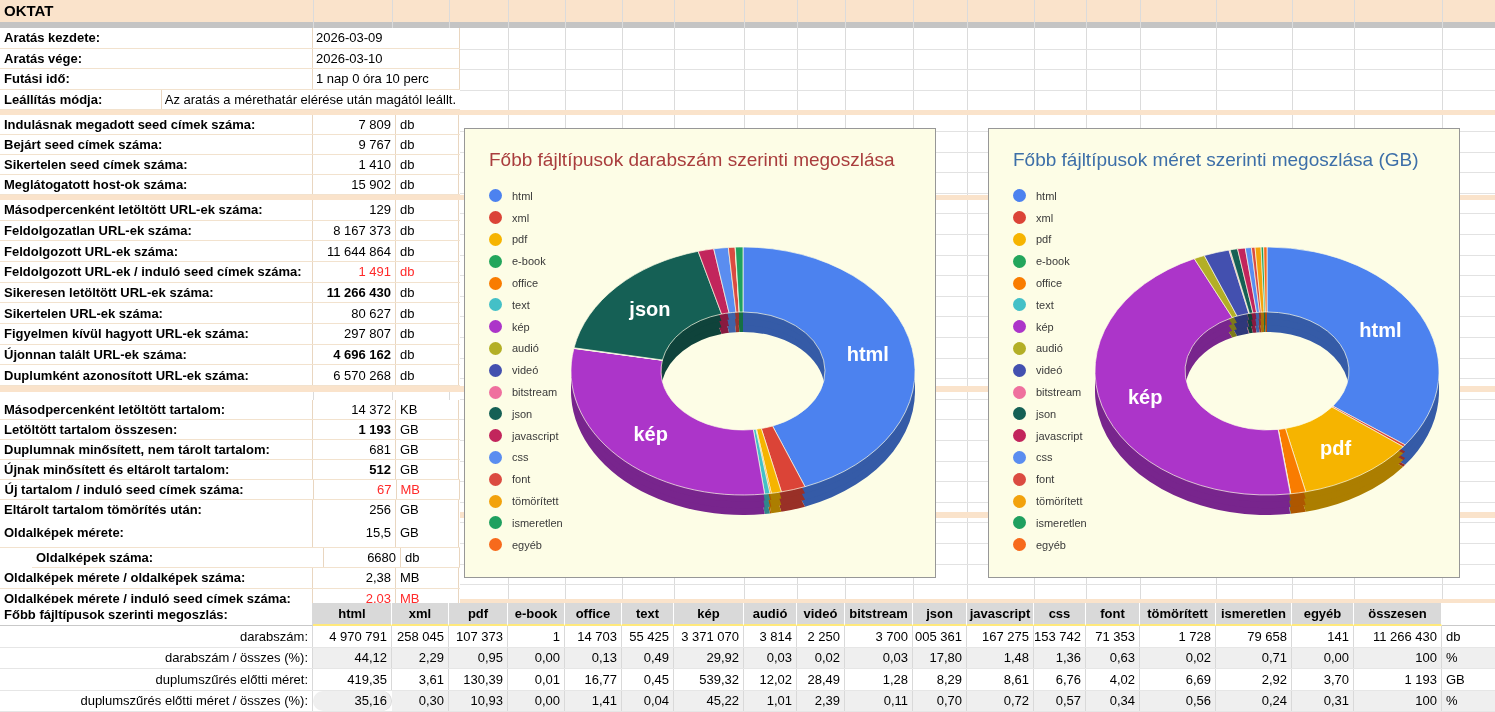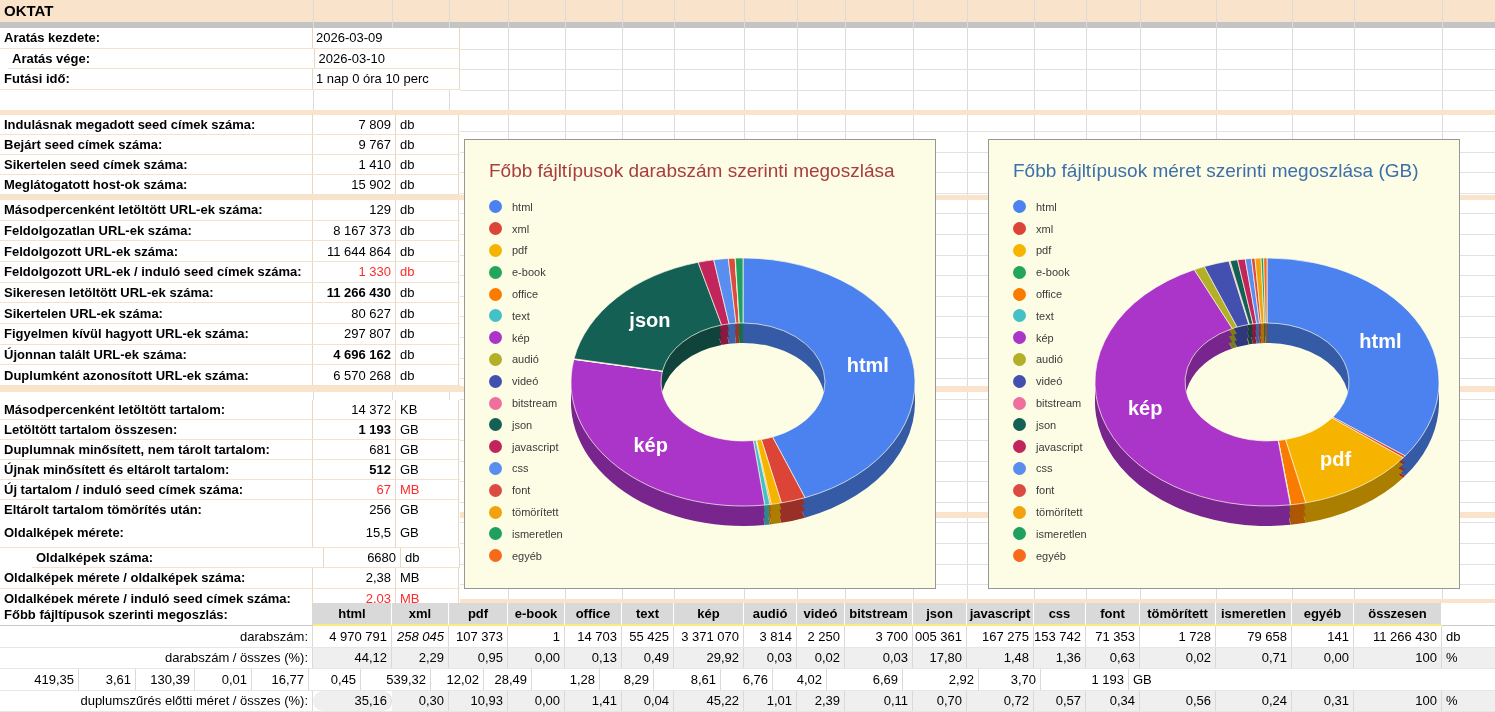--- a/index.html
+++ b/index.html
@@ -23,21 +23,21 @@
   .srow{display:flex;background:#FFFFFF;border-bottom:1px solid #F2E2CE;box-sizing:border-box;}
   .scell{box-sizing:border-box;overflow:visible;white-space:nowrap;display:flex;align-items:center;}
   .slabel{width:313px;font-weight:bold;padding-left:4px;border-right:1px solid #E9D6C0;}
   .sval{width:82px;justify-content:flex-end;padding-right:4px;}
   .sval.merged{width:147px;justify-content:flex-start;padding-left:3px;border-right:1px solid #E9D6C0;}
   .sval.wide{width:auto;flex:0 0 auto;justify-content:flex-start;padding-left:3px;border-right:none;}
   .sunit{width:64px;padding-left:4px;border-left:1px solid #E9D6C0;border-right:1px solid #E9D6C0;}
   .boldv{font-weight:bold;}
   .redv{color:#FF2A2A;}
   
-  .panel{position:absolute;top:139px;width:472px;height:450px;background:#FDFDE6;border:1px solid #979797;box-sizing:border-box;}
+  .panel{position:absolute;top:128px;width:472px;height:450px;background:#FDFDE6;border:1px solid #979797;box-sizing:border-box;}
   .ptitle{position:absolute;left:24px;top:20px;font-size:19px;white-space:nowrap;}
   .legend{position:absolute;left:24px;top:56px;}
   .litem{display:flex;align-items:center;height:21.8px;}
   .ldot{width:13px;height:13px;border-radius:50%;margin-right:10px;flex:0 0 13px;}
   .ltxt{font-size:11px;color:#3A3A3A;}
   .psvg{position:absolute;left:0;top:0;}
   
   #btable{position:absolute;left:0;top:603px;width:1495px;background:#fff;}
   .brow{display:flex;box-sizing:border-box;}
   .bcell{box-sizing:border-box;white-space:nowrap;overflow:hidden;display:flex;align-items:center;border-right:1px solid #D9D9D9;}
@@ -114,28 +114,32 @@
       <div class="band" style="top: 386px; height: 6px;"></div>
       <div class="band" style="top: 512px; height: 6px;"></div>
       <div class="band" style="top: 599px; height: 4px;"></div>
     </div>
   <div id="stats">
       <div class="sgroup" style="top: 28px;">
         <div class="srow" style="height: 20.5px;">
           <div class="scell slabel">Aratás kezdete:</div>
           <div class="scell sval merged">2026-03-09</div>
         </div>
-        <div class="srow" style="height: 20.5px; margin-left: 8px;">
+        <div class="srow" style="height: 20.5px;">
           <div class="scell slabel">Aratás vége:</div>
           <div class="scell sval merged">2026-03-10</div>
         </div>
         <div class="srow" style="height: 20.5px;">
           <div class="scell slabel">Futási idő:</div>
           <div class="scell sval merged">1 nap 0 óra 10 perc</div>
         </div>
+        <div class="srow" style="height: 20.5px;">
+          <div class="scell slabel">Leállítás módja:</div>
+          <div class="scell sval merged wide">Az aratás a mérethatár elérése után magától leállt.</div>
+        </div>
       </div>
       <div class="sgroup" style="top: 115px;">
         <div class="srow" style="height: 20px;">
           <div class="scell slabel">Indulásnak megadott seed címek száma:</div>
           <div class="scell sval">7 809</div>
           <div class="scell sunit">db</div>
         </div>
         <div class="srow" style="height: 20px;">
           <div class="scell slabel">Bejárt seed címek száma:</div>
           <div class="scell sval">9 767</div>
@@ -163,21 +167,21 @@
           <div class="scell sval">8 167 373</div>
           <div class="scell sunit">db</div>
         </div>
         <div class="srow" style="height: 20.666px;">
           <div class="scell slabel">Feldolgozott URL-ek száma:</div>
           <div class="scell sval">11 644 864</div>
           <div class="scell sunit">db</div>
         </div>
         <div class="srow" style="height: 20.666px;">
           <div class="scell slabel">Feldolgozott URL-ek / induló seed címek száma:</div>
-          <div class="scell sval redv">1 330</div>
+          <div class="scell sval redv">1 491</div>
           <div class="scell sunit redv">db</div>
         </div>
         <div class="srow" style="height: 20.666px;">
           <div class="scell slabel">Sikeresen letöltött URL-ek száma:</div>
           <div class="scell sval boldv">11 266 430</div>
           <div class="scell sunit">db</div>
         </div>
         <div class="srow" style="height: 20.666px;">
           <div class="scell slabel">Sikertelen URL-ek száma:</div>
           <div class="scell sval">80 627</div>
@@ -213,21 +217,21 @@
         <div class="srow" style="height: 20px;">
           <div class="scell slabel">Duplumnak minősített, nem tárolt tartalom:</div>
           <div class="scell sval">681</div>
           <div class="scell sunit">GB</div>
         </div>
         <div class="srow" style="height: 20px;">
           <div class="scell slabel">Újnak minősített és eltárolt tartalom:</div>
           <div class="scell sval boldv">512</div>
           <div class="scell sunit">GB</div>
         </div>
-        <div class="srow" style="height: 20px;">
+        <div class="srow" style="height: 20px; justify-content: center;">
           <div class="scell slabel">Új tartalom / induló seed címek száma:</div>
           <div class="scell sval redv">67</div>
           <div class="scell sunit redv">MB</div>
         </div>
         <div class="srow" style="height: 20px;">
           <div class="scell slabel">Eltárolt tartalom tömörítés után:</div>
           <div class="scell sval">256</div>
           <div class="scell sunit">GB</div>
         </div>
       </div>
@@ -556,21 +560,21 @@
         <div class="bcell bhead" style="width: 54px;">font</div>
         <div class="bcell bhead" style="width: 76px;">tömörített</div>
         <div class="bcell bhead" style="width: 76px;">ismeretlen</div>
         <div class="bcell bhead" style="width: 62px;">egyéb</div>
         <div class="bcell bhead" style="width: 88px;">összesen</div>
         <div class="bcell bunit bhunit"></div>
       </div>
       <div class="brow bd">
         <div class="bcell blabel r">darabszám:</div>
         <div class="bcell bnum" style="width: 79px;">4 970 791</div>
-        <div class="bcell bnum" style="width: 57px; font-style: italic;">258 045</div>
+        <div class="bcell bnum" style="width: 57px;">258 045</div>
         <div class="bcell bnum" style="width: 59px;">107 373</div>
         <div class="bcell bnum" style="width: 57px;">1</div>
         <div class="bcell bnum" style="width: 57px;">14 703</div>
         <div class="bcell bnum" style="width: 52px;">55 425</div>
         <div class="bcell bnum" style="width: 70px;">3 371 070</div>
         <div class="bcell bnum" style="width: 53px;">3 814</div>
         <div class="bcell bnum" style="width: 48px;">2 250</div>
         <div class="bcell bnum" style="width: 68px;">3 700</div>
         <div class="bcell bnum" style="width: 54px;">2 005 361</div>
         <div class="bcell bnum" style="width: 67px;">167 275</div>
@@ -598,20 +602,21 @@
         <div class="bcell bnum shade" style="width: 67px;">1,48</div>
         <div class="bcell bnum shade" style="width: 52px;">1,36</div>
         <div class="bcell bnum shade" style="width: 54px;">0,63</div>
         <div class="bcell bnum shade" style="width: 76px;">0,02</div>
         <div class="bcell bnum shade" style="width: 76px;">0,71</div>
         <div class="bcell bnum shade" style="width: 62px;">0,00</div>
         <div class="bcell bnum shade" style="width: 88px;">100</div>
         <div class="bcell bunit shade">%</div>
       </div>
       <div class="brow bd">
+        <div class="bcell blabel r">duplumszűrés előtti méret:</div>
         <div class="bcell bnum" style="width: 79px;">419,35</div>
         <div class="bcell bnum" style="width: 57px;">3,61</div>
         <div class="bcell bnum" style="width: 59px;">130,39</div>
         <div class="bcell bnum" style="width: 57px;">0,01</div>
         <div class="bcell bnum" style="width: 57px;">16,77</div>
         <div class="bcell bnum" style="width: 52px;">0,45</div>
         <div class="bcell bnum" style="width: 70px;">539,32</div>
         <div class="bcell bnum" style="width: 53px;">12,02</div>
         <div class="bcell bnum" style="width: 48px;">28,49</div>
         <div class="bcell bnum" style="width: 68px;">1,28</div>

